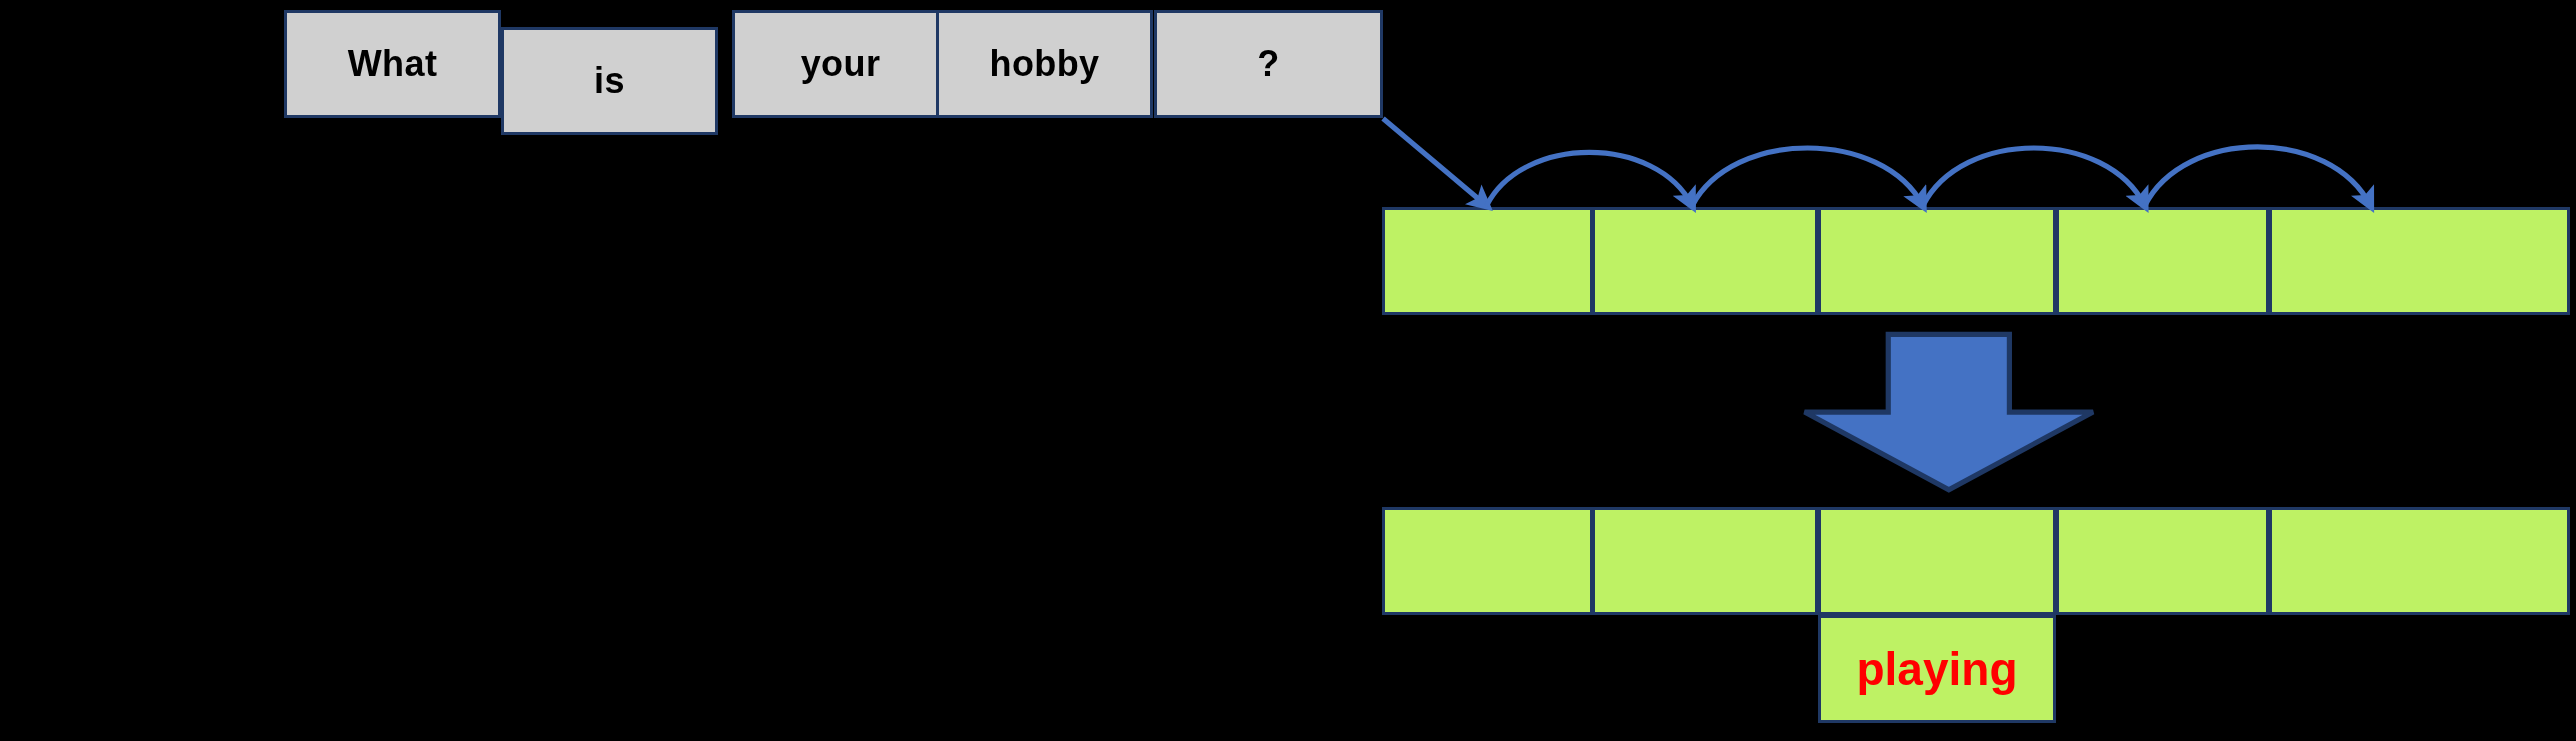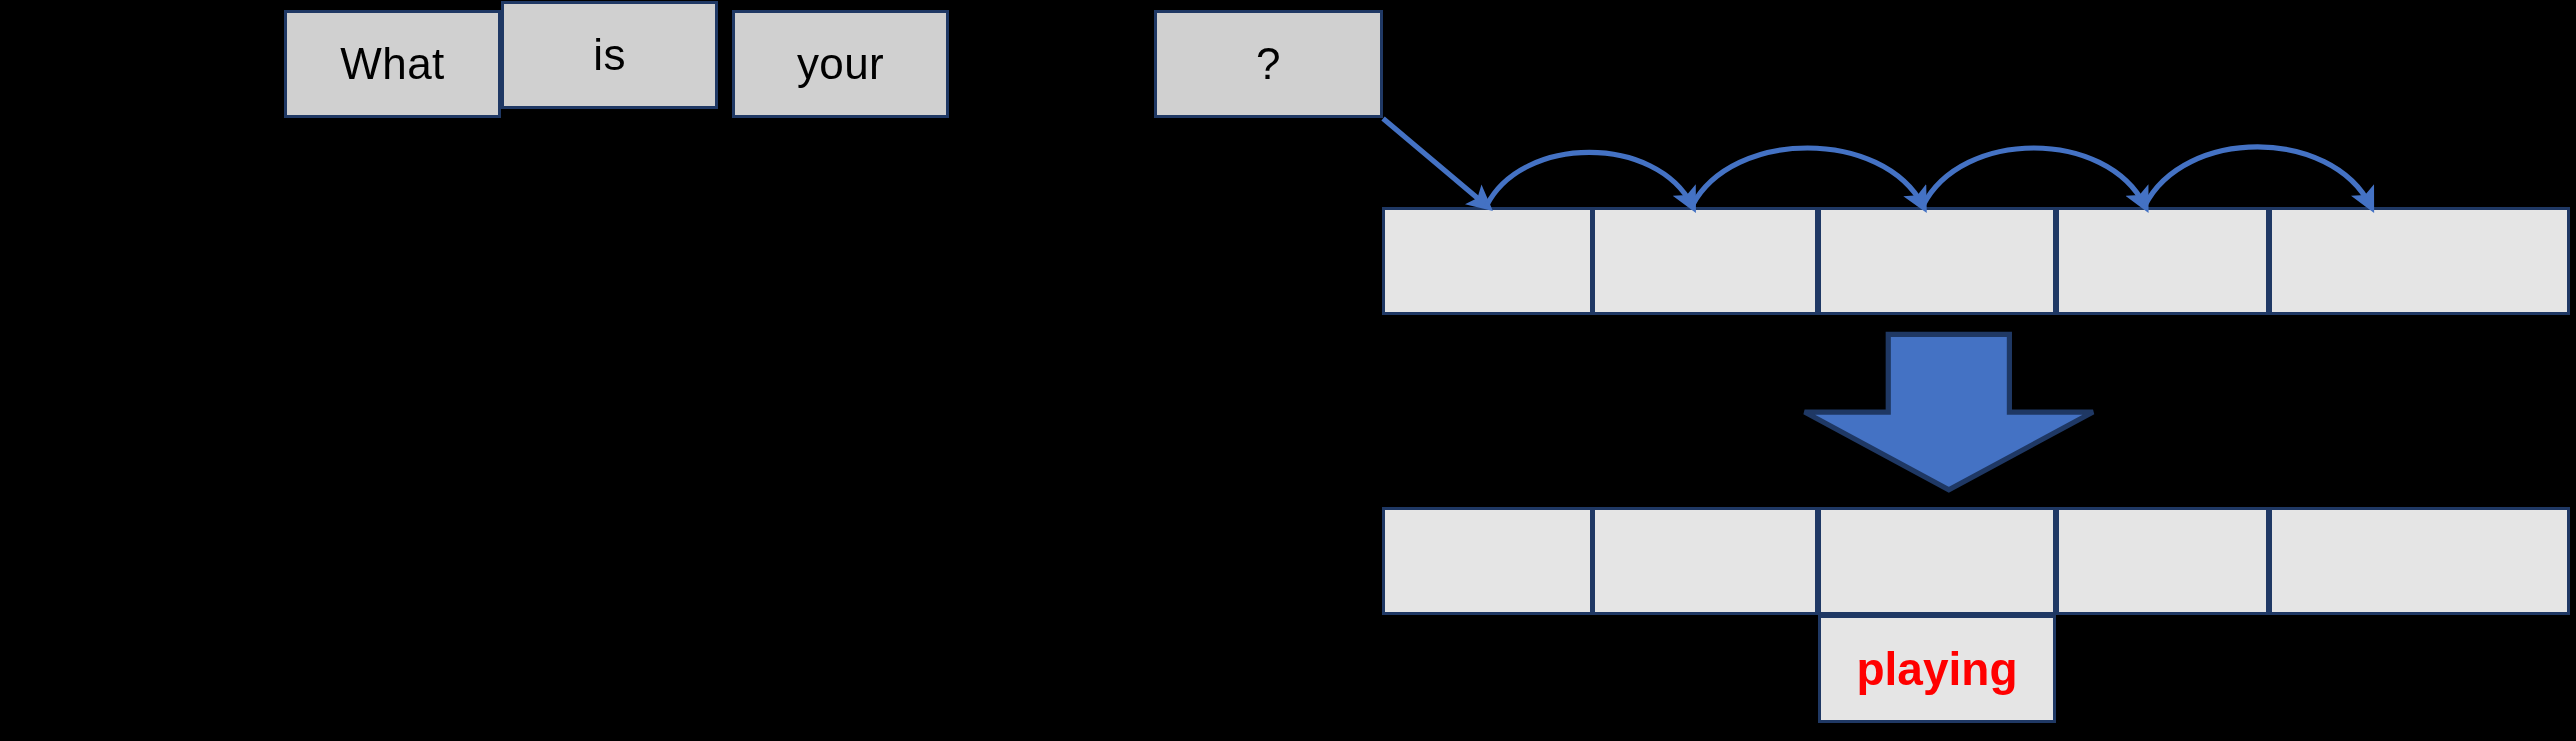--- a/index.html
+++ b/index.html
@@ -24,25 +24,25 @@
     display: flex;
     align-items: center;
     justify-content: center;
     line-height: 1;
   }
   .cell.filled {
     background: #D0D0D0;
     color: #000000;
   }
   .cell.empty {
-    background: #e5e5e5;
+    background: #bef264;
   }
   .cell .txt {
-    font-size: 44px;
-    font-weight: 400;
+    font-size: 36px;
+    font-weight: 700;
     letter-spacing: 0.4px;
     white-space: nowrap;
   }
 
   
   .answer-txt {
     font-size: 46px;
     font-weight: 700;
     color: #FF0000;
     white-space: nowrap;
@@ -59,25 +59,28 @@
   }
 </style>
 </head>
 <body>
 
 <div id="stage" style="width: 2576px; height: 742px; background: rgb(0, 0, 0);">
 
   <div class="cell filled" style="left: 284px; top: 10.4px; width: 217px; height: 108px;">
     <span class="txt">What</span>
   </div>
-  <div class="cell filled" style="left: 501px; top: 1px; width: 217px; height: 108px;">
+  <div class="cell filled" style="left: 501px; top: 27px; width: 217px; height: 108px;">
     <span class="txt">is</span>
   </div>
   <div class="cell filled" style="left: 732px; top: 10.4px; width: 217px; height: 108px;">
     <span class="txt">your</span>
+  </div>
+  <div class="cell filled" style="left: 936px; top: 10.4px; width: 217px; height: 108px;">
+    <span class="txt">hobby</span>
   </div>
   <div class="cell filled" style="left: 1154px; top: 10.4px; width: 229px; height: 108px;">
     <span class="txt">?</span>
   </div>
 
   <div class="cell empty" style="left: 1382px; top: 207px; width: 211px; height: 108px;">
     <span class="txt"></span>
   </div>
   <div class="cell empty" style="left: 1592px; top: 207px; width: 226px; height: 108px;">
     <span class="txt"></span>

